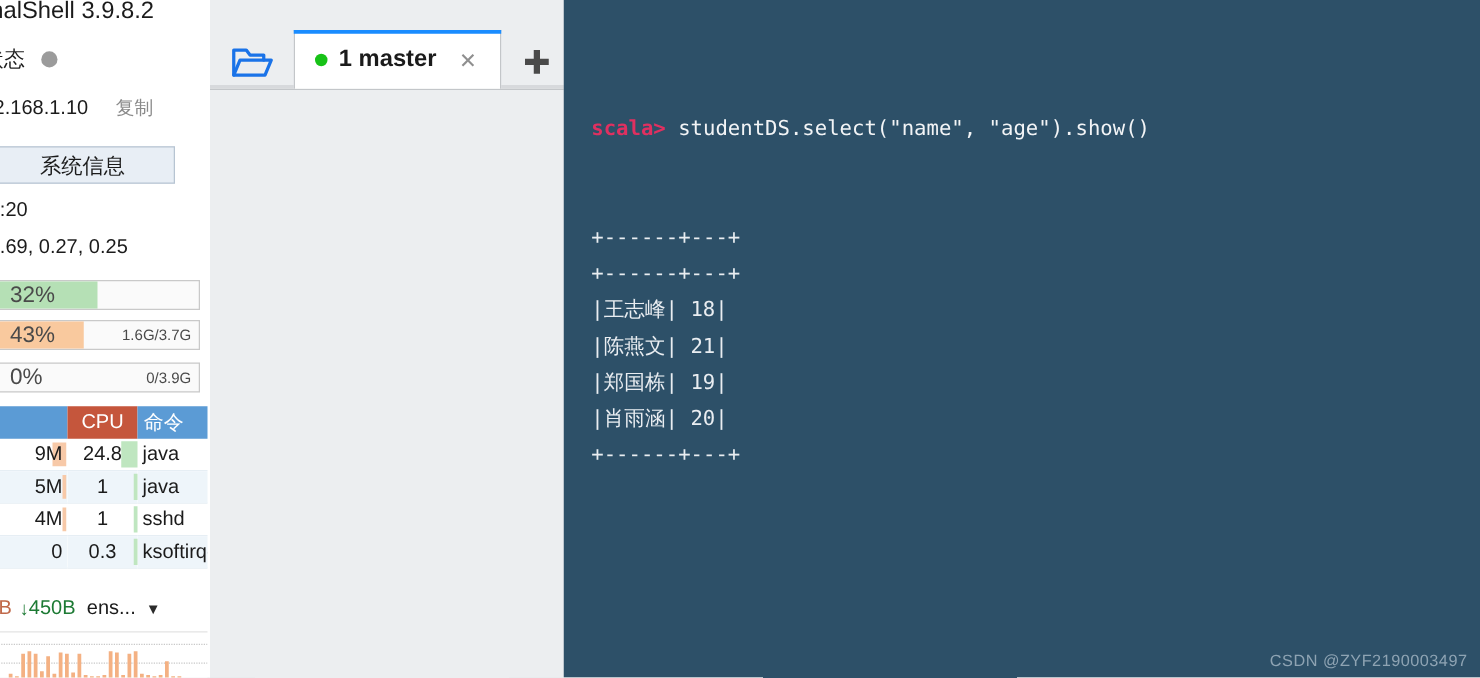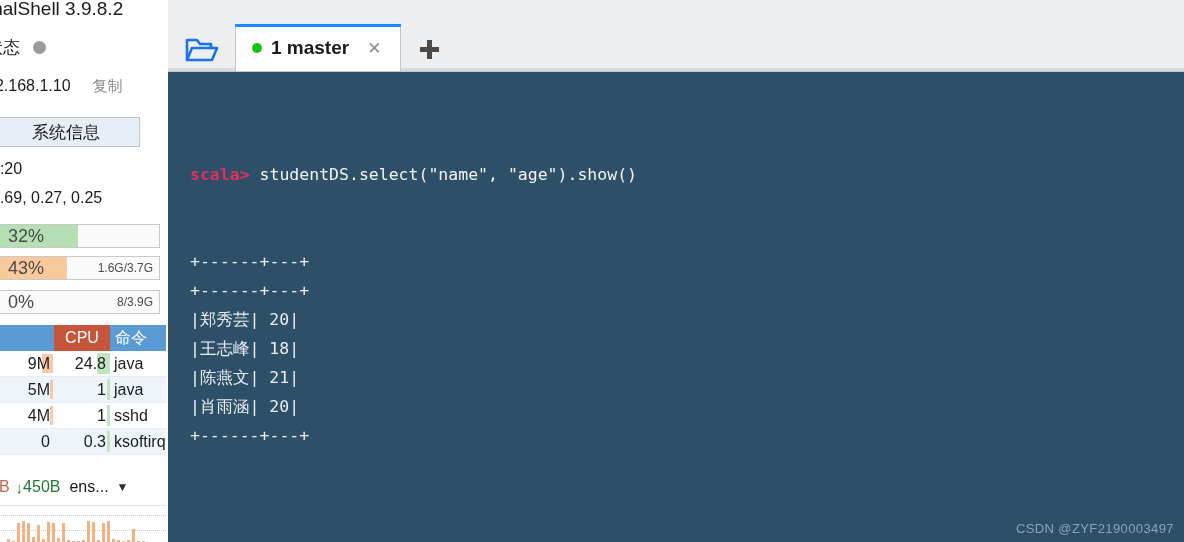--- a/index.html
+++ b/index.html
@@ -182,21 +182,21 @@
     padding: 0 4px;
     color: #1b1b1b;
     font-size: 16px;
     white-space: nowrap;
     position: relative;
     border-bottom: 1px solid #e6eef4;
   }
   .proc-table tr.alt td { background: #eef5fa; }
   .proc-table tr td { background: #ffffff; }
   .td-mem  { text-align: right; width: 54px; }
-  .td-cpu  { text-align: right; width: 52px; }
+  .td-cpu  { text-align: center; width: 52px; }
   .td-cmd  { text-align: left; padding-left: 5px; overflow: hidden; }
   .membar {
     position: absolute;
     right: 1px;
     top: 3px;
     bottom: 3px;
     background: #f7c9a8;
     z-index: 0;
   }
   .cpubar {
@@ -277,21 +277,20 @@
     background: #ffffff;
   }
 
   
   .main {
     position: relative;
     flex: 1 1 auto;
     height: 542px;
     background: #eceef0;
     display: flex;
-    flex-direction: column;
     overflow: hidden;
   }
   .tabbar {
     position: relative;
     height: 72px;
     flex: 0 0 72px;
     background: #eceef0;
     display: flex;
     align-items: flex-end;
     border-bottom: 1px solid #c3c6c9;
@@ -447,21 +446,21 @@
 
     <div class="gauge" id="gauge-mem">
       <div class="gauge-fill" style="width: 43%; background: rgb(249, 201, 158);"></div>
       <span class="gauge-pct">43%</span>
       <span class="gauge-val">1.6G/3.7G</span>
     </div>
 
     <div class="gauge" id="gauge-swap">
       <div class="gauge-fill" style="width: 0%; background: rgb(249, 201, 158);"></div>
       <span class="gauge-pct">0%</span>
-      <span class="gauge-val">8/3.9G</span>
+      <span class="gauge-val">0/3.9G</span>
     </div>
 
     <table class="proc-table">
       <thead>
         <tr>
           <th class="th-mem"></th>
           <th class="th-cpu">CPU</th>
           <th class="th-cmd">命令</th>
         </tr>
       </thead>
@@ -555,21 +554,21 @@
       </div>
 
       <div class="plus-btn">
         <span class="plus-glyph"></span>
       </div>
     </div>
 
     <div class="terminal">
       <div class="term-lines">
         <div class="term-line"><span class="prompt">scala&gt;</span><span class="cmd"> studentDS.select("name", "age").show()</span></div>
-        <div id="term-output"><div class="term-line">+------+---+</div><div class="term-line">+------+---+</div><div class="term-line">|郑秀芸| 20|</div><div class="term-line">|王志峰| 18|</div><div class="term-line">|陈燕文| 21|</div><div class="term-line">|肖雨涵| 20|</div><div class="term-line">+------+---+</div></div>
+        <div id="term-output"><div class="term-line">+------+---+</div><div class="term-line">+------+---+</div><div class="term-line">|王志峰| 18|</div><div class="term-line">|陈燕文| 21|</div><div class="term-line">|郑国栋| 19|</div><div class="term-line">|肖雨涵| 20|</div><div class="term-line">+------+---+</div></div>
         
         
         
       </div>
       <div class="watermark">CSDN @ZYF2190003497</div>
     </div>
 
   </div>
 </div>
 

